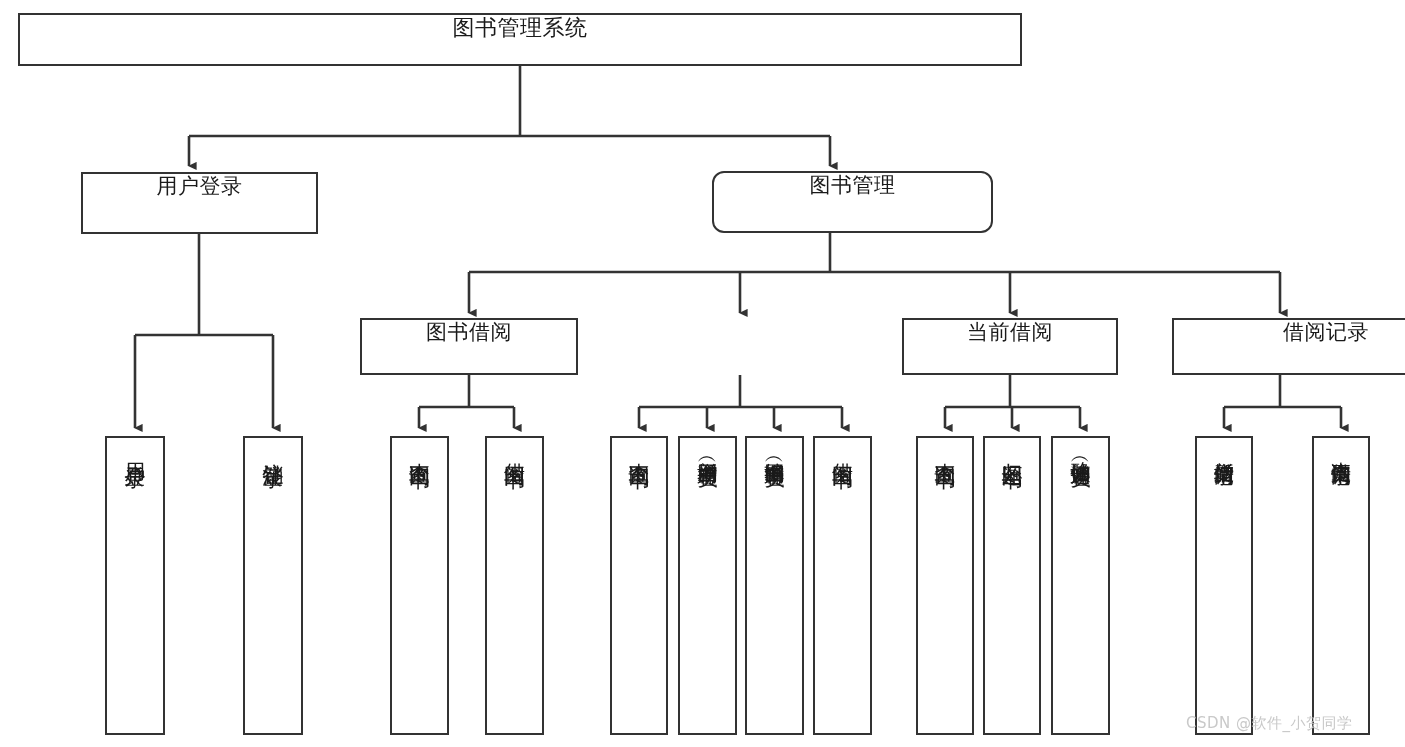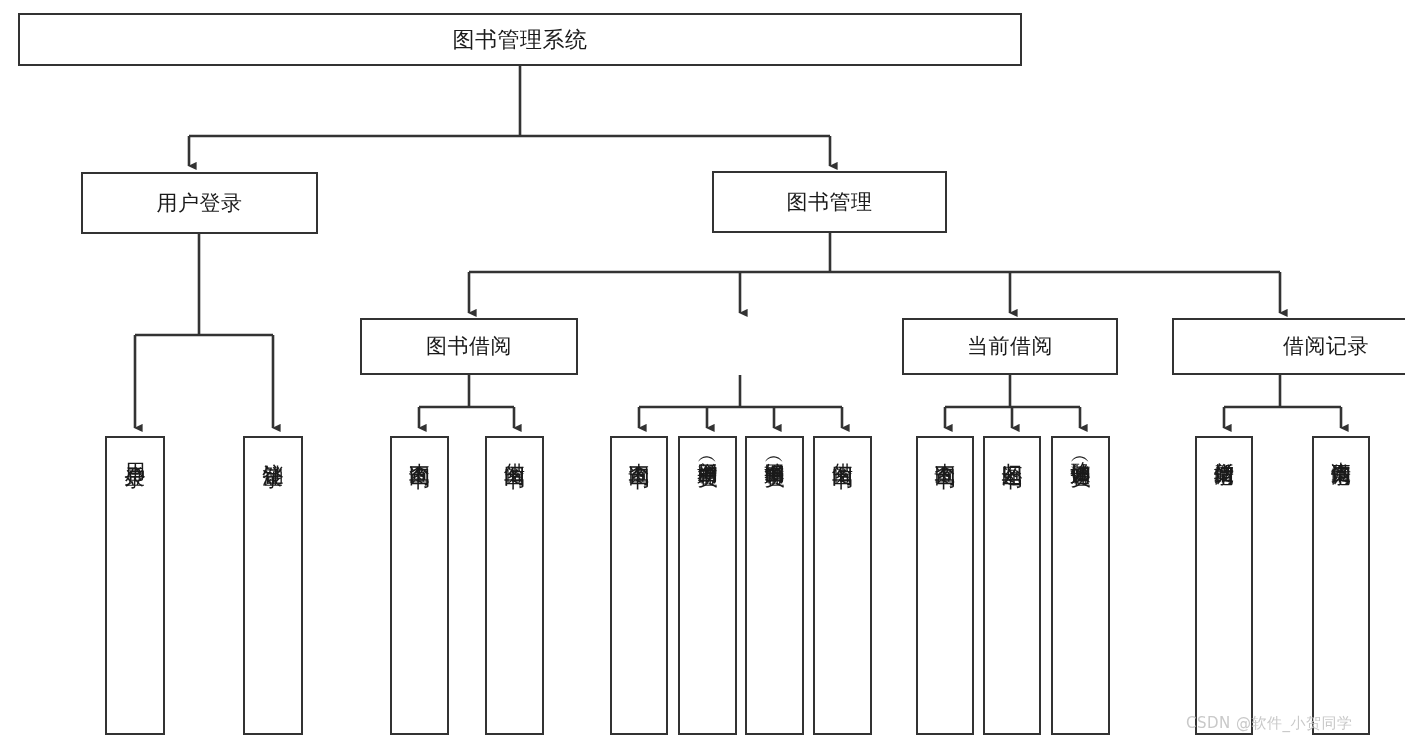--- a/index.html
+++ b/index.html
@@ -25,21 +25,21 @@
     width: 1405px;
     height: 747px;
     pointer-events: none;
   }
   .node {
     position: absolute;
     box-sizing: border-box;
     background: #ffffff;
     border: 2px solid #333333;
     display: flex;
-    align-items: center;
+    align-items: flex-start;
     justify-content: center;
     color: #1a1a1a;
   }
   .node .node-label {
     display: block;
     text-align: center;
     line-height: 1.18;
   }
   
   .node.horiz .node-label {
@@ -133,21 +133,21 @@
     </g>
   </svg>
 
   <div class="node horiz root" style="left:18px; top:13px; width:1004px; height:53px;">
     <span class="node-label">图书管理系统</span>
   </div>
 
   <div class="node horiz" style="left:81px; top:172px; width:237px; height:62px;">
     <span class="node-label">用户登录</span>
   </div>
-  <div class="node horiz" style="left:712px; top:171px; width:235px; height:62px;">
+  <div class="node horiz" style="left:712px; top:171px; width:281px; height:62px;border-radius:12px;">
     <span class="node-label">图书管理</span>
   </div>
 
   <div class="node horiz" style="left:360px; top:318px; width:218px; height:57px;">
     <span class="node-label">图书借阅</span>
   </div>
   <div class="node horiz" style="left:902px; top:318px; width:216px; height:57px;">
     <span class="node-label">当前借阅</span>
   </div>
   <div class="node horiz" style="left:1172px; top:318px; width:260px; height:57px;padding-left:48px;">

